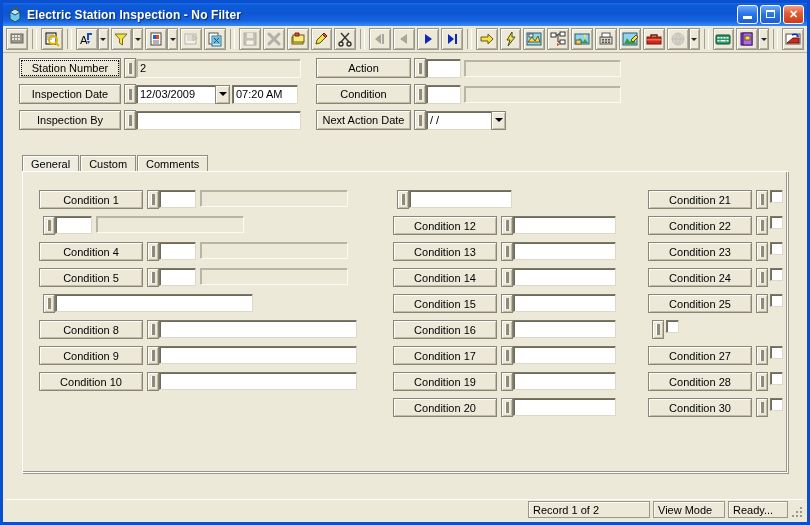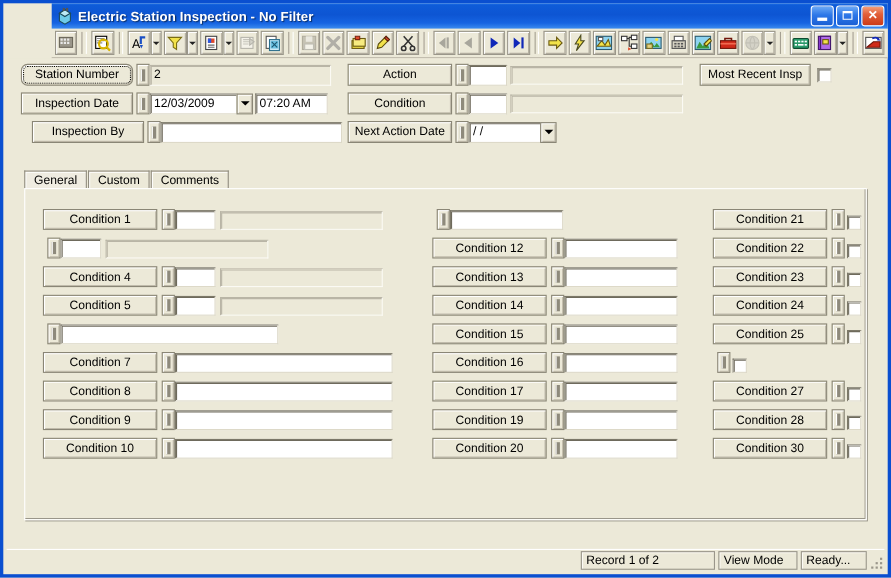--- a/index.html
+++ b/index.html
@@ -9,21 +9,20 @@
     font-family:"Liberation Sans", sans-serif;
     font-size:11px;
     -webkit-font-smoothing:none;
   }
   
   #window{
     position:absolute;left:0;top:0;width:810px;height:525px;
     box-sizing:border-box;
     border:3px solid #0a4fd0;
     background:#ece9d8;
-    padding-left:44px;
   }
   #titlebar{
     height:23px;
     background:linear-gradient(180deg,#1b6fe8 0%,#0e5bd8 8%,#0d55d3 45%,#1664e2 78%,#3b8bf0 100%);
     display:flex;align-items:center;
     padding:0 2px 0 4px;
     position:relative;
   }
   #titlebar .tb-icon{width:16px;height:16px;margin-right:4px;flex:0 0 auto;position:relative;}
   #title-text{
@@ -82,21 +81,21 @@
   
   .fbtn{
     background:#ece9d8;
     border:1px solid #8a8676;
     box-shadow:inset 1px 1px 0 #ffffff, inset -1px -1px 0 #c0bbab;
     font-size:11px;color:#000;
     display:flex;align-items:center;justify-content:center;
     box-sizing:border-box;cursor:default;
     white-space:nowrap;
   }
-  .fbtn.focus{ outline:1px dotted #000; outline-offset:-3px;border-radius:6px; }
+  .fbtn.focus{ outline:1px dotted #000; outline-offset:-3px; }
   .spin{
     width:12px;box-sizing:border-box;
     border:1px solid #8a8676;
     background:#ece9d8;
     box-shadow:inset 1px 1px 0 #fff, inset -1px -1px 0 #c0bbab;
     display:flex;align-items:center;justify-content:center;
     flex:0 0 auto;
   }
   .spin i{display:block;width:3px;height:11px;background:#8e8a7c;border-left:1px solid #fff;}
   .tinp{
@@ -152,21 +151,21 @@
   #tabpanel{
     position:absolute;left:16px;top:118px;right:16px;bottom:24px;
     background:#ece9d8;
     border:1px solid #fff;
     box-shadow:inset -1px -1px 0 #9a968a, 1px 1px 0 #9a968a;
     box-sizing:border-box;
   }
 
   
   .cond-col{position:absolute;top:18px;}
-  .crow{display:flex;align-items:flex-end;height:19px;margin-bottom:7px;}
+  .crow{display:flex;align-items:flex-start;height:19px;margin-bottom:7px;}
   .clabel{width:104px;height:19px;}
   .gap{width:4px;flex:0 0 auto;}
 
   
   #statusbar{
     position:absolute;left:3px;right:3px;bottom:3px;height:20px;
     background:#ece9d8;
     border-top:1px solid #fff;
     display:flex;align-items:center;
     box-sizing:border-box;
@@ -479,21 +478,21 @@
             <i></i>
           </span>
         <span class="tinp" style="width:80px;height:19px;">12/03/2009</span>
         <span class="ddarrow" style="height:19px;margin-left:-1px;">
             <i class="arw"></i>
           </span>
         <span style="width:2px"></span>
         <span class="tinp" style="width:66px;height:19px;">07:20 AM</span>
       </div>
 
-      <div class="hrow" style="left:23px;top:57px;text-align:center;">
+      <div class="hrow" style="left:13px;top:57px;text-align:center;">
         <span class="fbtn hlabel">Inspection By</span>
         <span style="width:3px"></span>
         <span class="spin" style="height:20px">
             <i></i>
           </span>
         <span class="tinp" style="width:165px;height:19px;"></span>
       </div>
 
       <div class="hrow" style="left:310px;top:5px;">
         <span class="fbtn" style="width:95px;height:20px;">Action</span>
@@ -522,25 +521,20 @@
         <span style="width:3px"></span>
         <span class="spin" style="height:20px">
             <i></i>
           </span>
         <span class="tinp" style="width:66px;height:19px;">  /  /</span>
         <span class="ddarrow" style="height:19px;margin-left:-1px;">
             <i class="arw"></i>
           </span>
       </div>
 
-      <div class="hrow" style="left:630px;top:5px;">
-        <span class="fbtn" style="width:101px;height:20px;">Most Recent Insp</span>
-        <span style="width:6px"></span>
-        <span class="cbox"></span>
-      </div>
     </div>
 
     <div id="tabstrip">
       <span class="tab active">General</span>
       <span class="tab">Custom</span>
       <span class="tab">Comments</span>
     </div>
 
     <div id="tabpanel">
 
@@ -578,28 +572,20 @@
           <span class="fbtn clabel">Condition 5</span>
           <span class="gap"></span>
             <span class="spin" style="height:19px">
               <i></i>
             </span>
           <span class="tinp" style="width:37px;height:18px;"></span>
           <span class="gap"></span>
           <span class="tinp ro" style="width:148px;height:17px;"></span>
         </div>
         <div class="crow">
-          <span class="gap"></span>
-            <span class="spin" style="height:19px">
-              <i></i>
-            </span>
-          <span class="tinp" style="width:198px;height:18px;"></span>
-        </div>
-        <div class="crow">
-          <span class="fbtn clabel">Condition 7</span>
           <span class="gap"></span>
             <span class="spin" style="height:19px">
               <i></i>
             </span>
           <span class="tinp" style="width:198px;height:18px;"></span>
         </div>
         <div class="crow">
           <span class="fbtn clabel">Condition 8</span>
           <span class="gap"></span>
             <span class="spin" style="height:19px">

